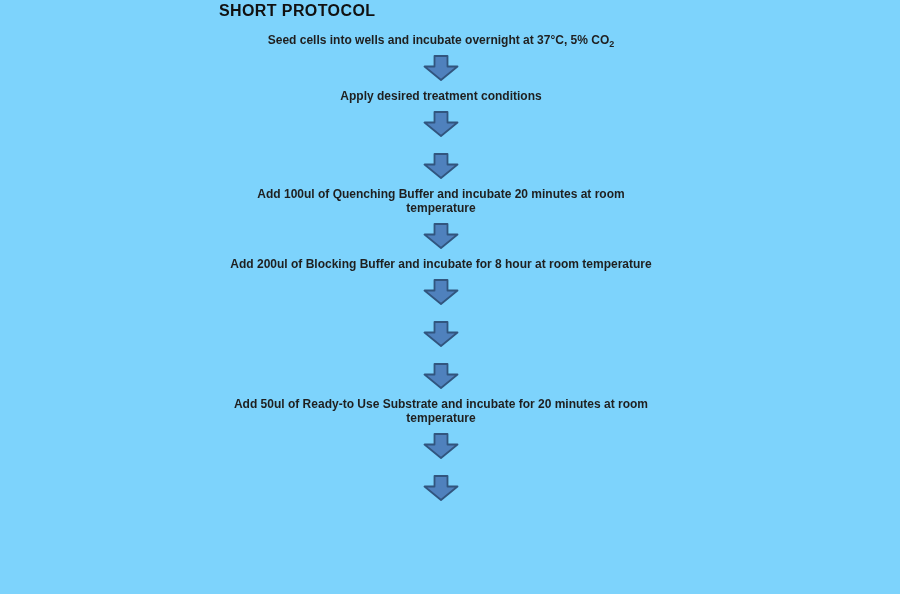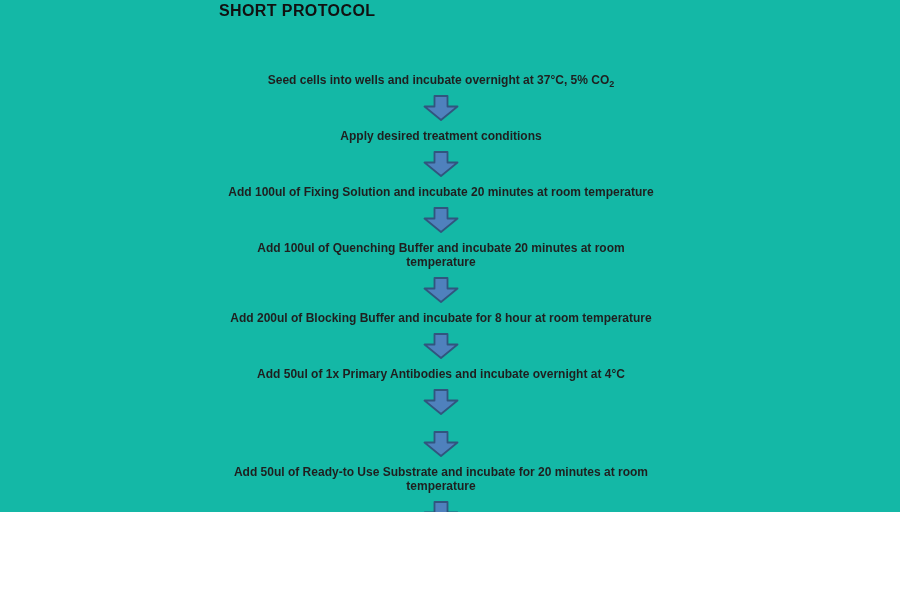--- a/index.html
+++ b/index.html
@@ -4,22 +4,22 @@
 <style>
   html, body {
     margin: 0;
     padding: 0;
     background: #ffffff;
     font-family: "Liberation Sans", sans-serif;
   }
   .canvas {
     position: relative;
     width: 900px;
-    height: 512px;
-    background: #14b8a6;
+    height: 594px;
+    background: #7dd3fc;
     overflow: hidden;
   }
   .title {
     position: absolute;
     left: 219px;
     top: 2px;
     font-size: 16px;
     font-weight: bold;
     letter-spacing: 0.4px;
     color: #111111;
@@ -27,21 +27,20 @@
   }
   .column {
     position: absolute;
     left: 441px;
     top: 33px;
     transform: translateX(-50%);
     width: 660px;
     display: flex;
     flex-direction: column;
     align-items: center;
-    margin-top: 40px;
   }
   .step {
     text-align: center;
   }
   .step-line {
     font-size: 12px;
     font-weight: bold;
     line-height: 14px;
     white-space: nowrap;
     color: #1f1f1f;
@@ -66,42 +65,36 @@
       </div>
       <svg width="36" height="26" viewBox="0 0 36 26" class="flow-arrow">
         <polygon points="11.5,1 24.5,1 24.5,11.5 34.5,11.5 18,25 1.5,11.5 11.5,11.5" fill="#4f81bd" stroke="#31557e" stroke-width="1.8" stroke-linejoin="round"></polygon>
       </svg>
       <div class="step">
         <div class="step-line">Apply desired treatment conditions</div>
       </div>
       <svg width="36" height="26" viewBox="0 0 36 26" class="flow-arrow">
         <polygon points="11.5,1 24.5,1 24.5,11.5 34.5,11.5 18,25 1.5,11.5 11.5,11.5" fill="#4f81bd" stroke="#31557e" stroke-width="1.8" stroke-linejoin="round"></polygon>
       </svg>
-      <div class="step">
-        <div class="step-line">Add 100ul of Fixing Solution and incubate 20 minutes at room temperature</div>
-      </div>
       <svg width="36" height="26" viewBox="0 0 36 26" class="flow-arrow">
         <polygon points="11.5,1 24.5,1 24.5,11.5 34.5,11.5 18,25 1.5,11.5 11.5,11.5" fill="#4f81bd" stroke="#31557e" stroke-width="1.8" stroke-linejoin="round"></polygon>
       </svg>
       <div class="step">
         <div class="step-line">Add 100ul of Quenching Buffer and incubate 20 minutes at room</div>
         <div class="step-line">temperature</div>
       </div>
       <svg width="36" height="26" viewBox="0 0 36 26" class="flow-arrow">
         <polygon points="11.5,1 24.5,1 24.5,11.5 34.5,11.5 18,25 1.5,11.5 11.5,11.5" fill="#4f81bd" stroke="#31557e" stroke-width="1.8" stroke-linejoin="round"></polygon>
       </svg>
       <div class="step">
         <div class="step-line">Add 200ul of Blocking Buffer and incubate for 8 hour at room temperature</div>
       </div>
       <svg width="36" height="26" viewBox="0 0 36 26" class="flow-arrow">
         <polygon points="11.5,1 24.5,1 24.5,11.5 34.5,11.5 18,25 1.5,11.5 11.5,11.5" fill="#4f81bd" stroke="#31557e" stroke-width="1.8" stroke-linejoin="round"></polygon>
       </svg>
-      <div class="step">
-        <div class="step-line">Add 50ul of 1x Primary Antibodies and incubate overnight at 4°C</div>
-      </div>
       <svg width="36" height="26" viewBox="0 0 36 26" class="flow-arrow">
         <polygon points="11.5,1 24.5,1 24.5,11.5 34.5,11.5 18,25 1.5,11.5 11.5,11.5" fill="#4f81bd" stroke="#31557e" stroke-width="1.8" stroke-linejoin="round"></polygon>
       </svg>
       <svg width="36" height="26" viewBox="0 0 36 26" class="flow-arrow">
         <polygon points="11.5,1 24.5,1 24.5,11.5 34.5,11.5 18,25 1.5,11.5 11.5,11.5" fill="#4f81bd" stroke="#31557e" stroke-width="1.8" stroke-linejoin="round"></polygon>
       </svg>
       <div class="step">
         <div class="step-line">Add 50ul of Ready-to Use Substrate and incubate for 20 minutes at room</div>
         <div class="step-line">temperature</div>
       </div>

